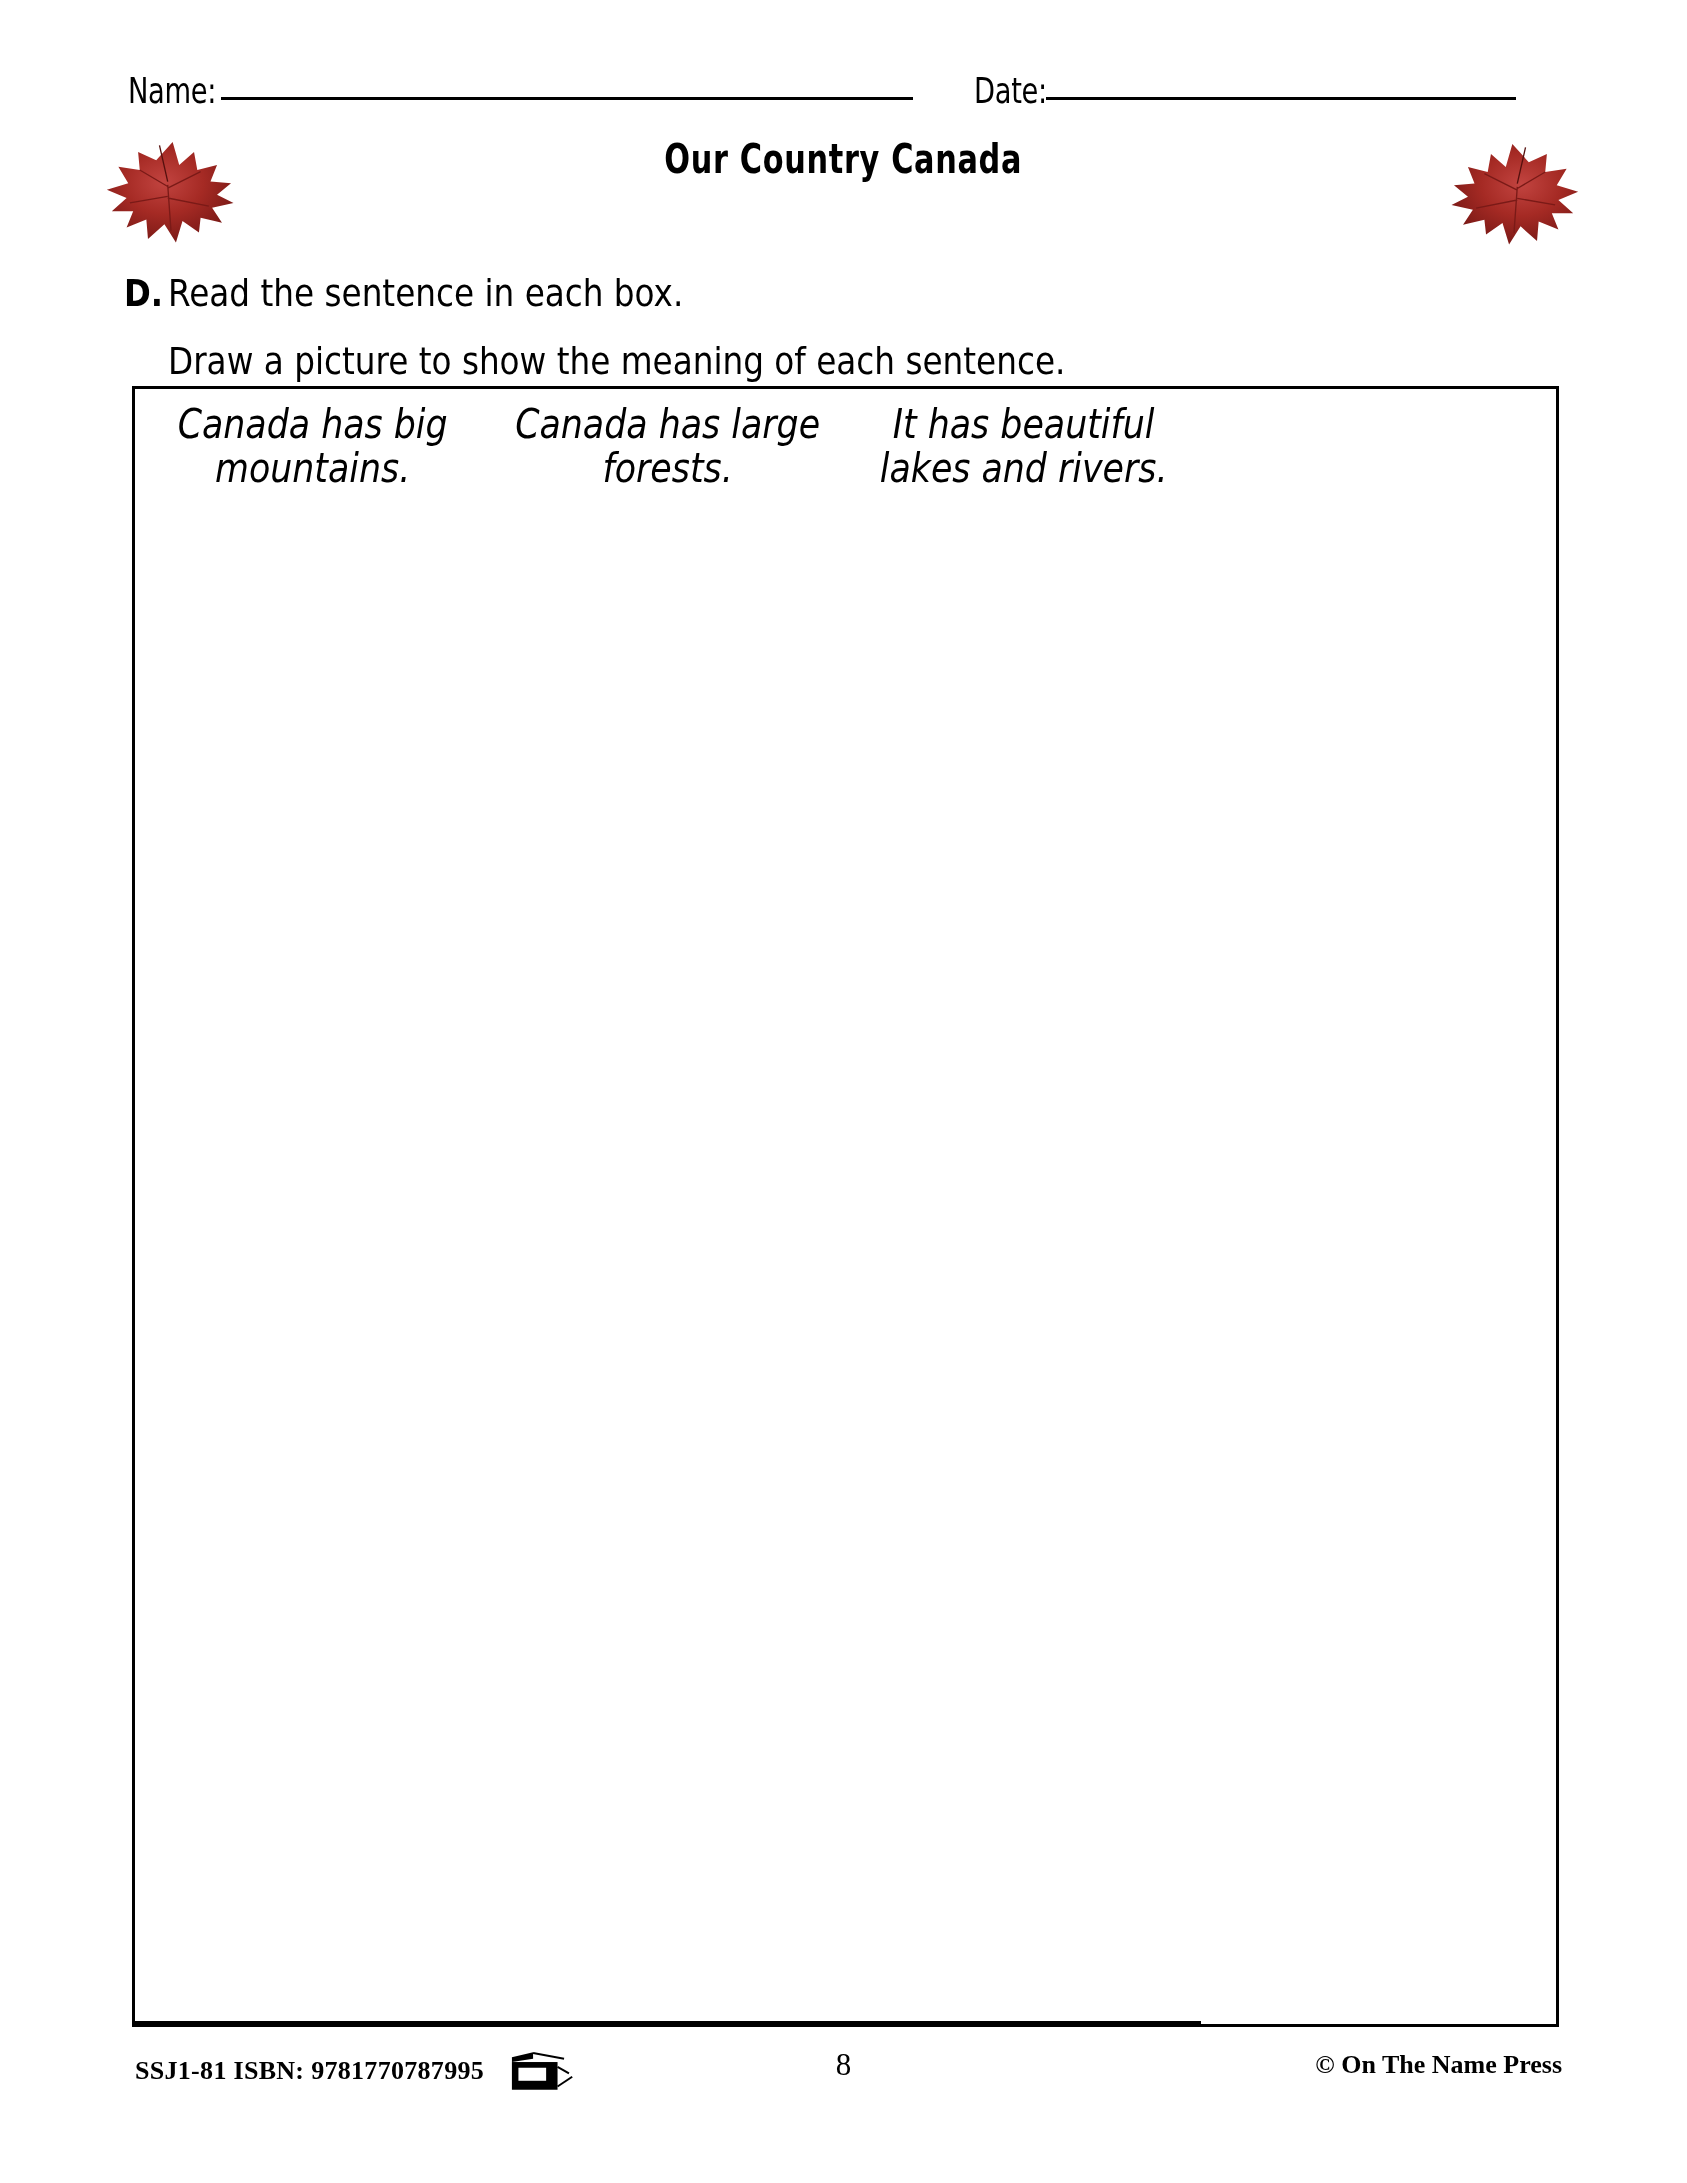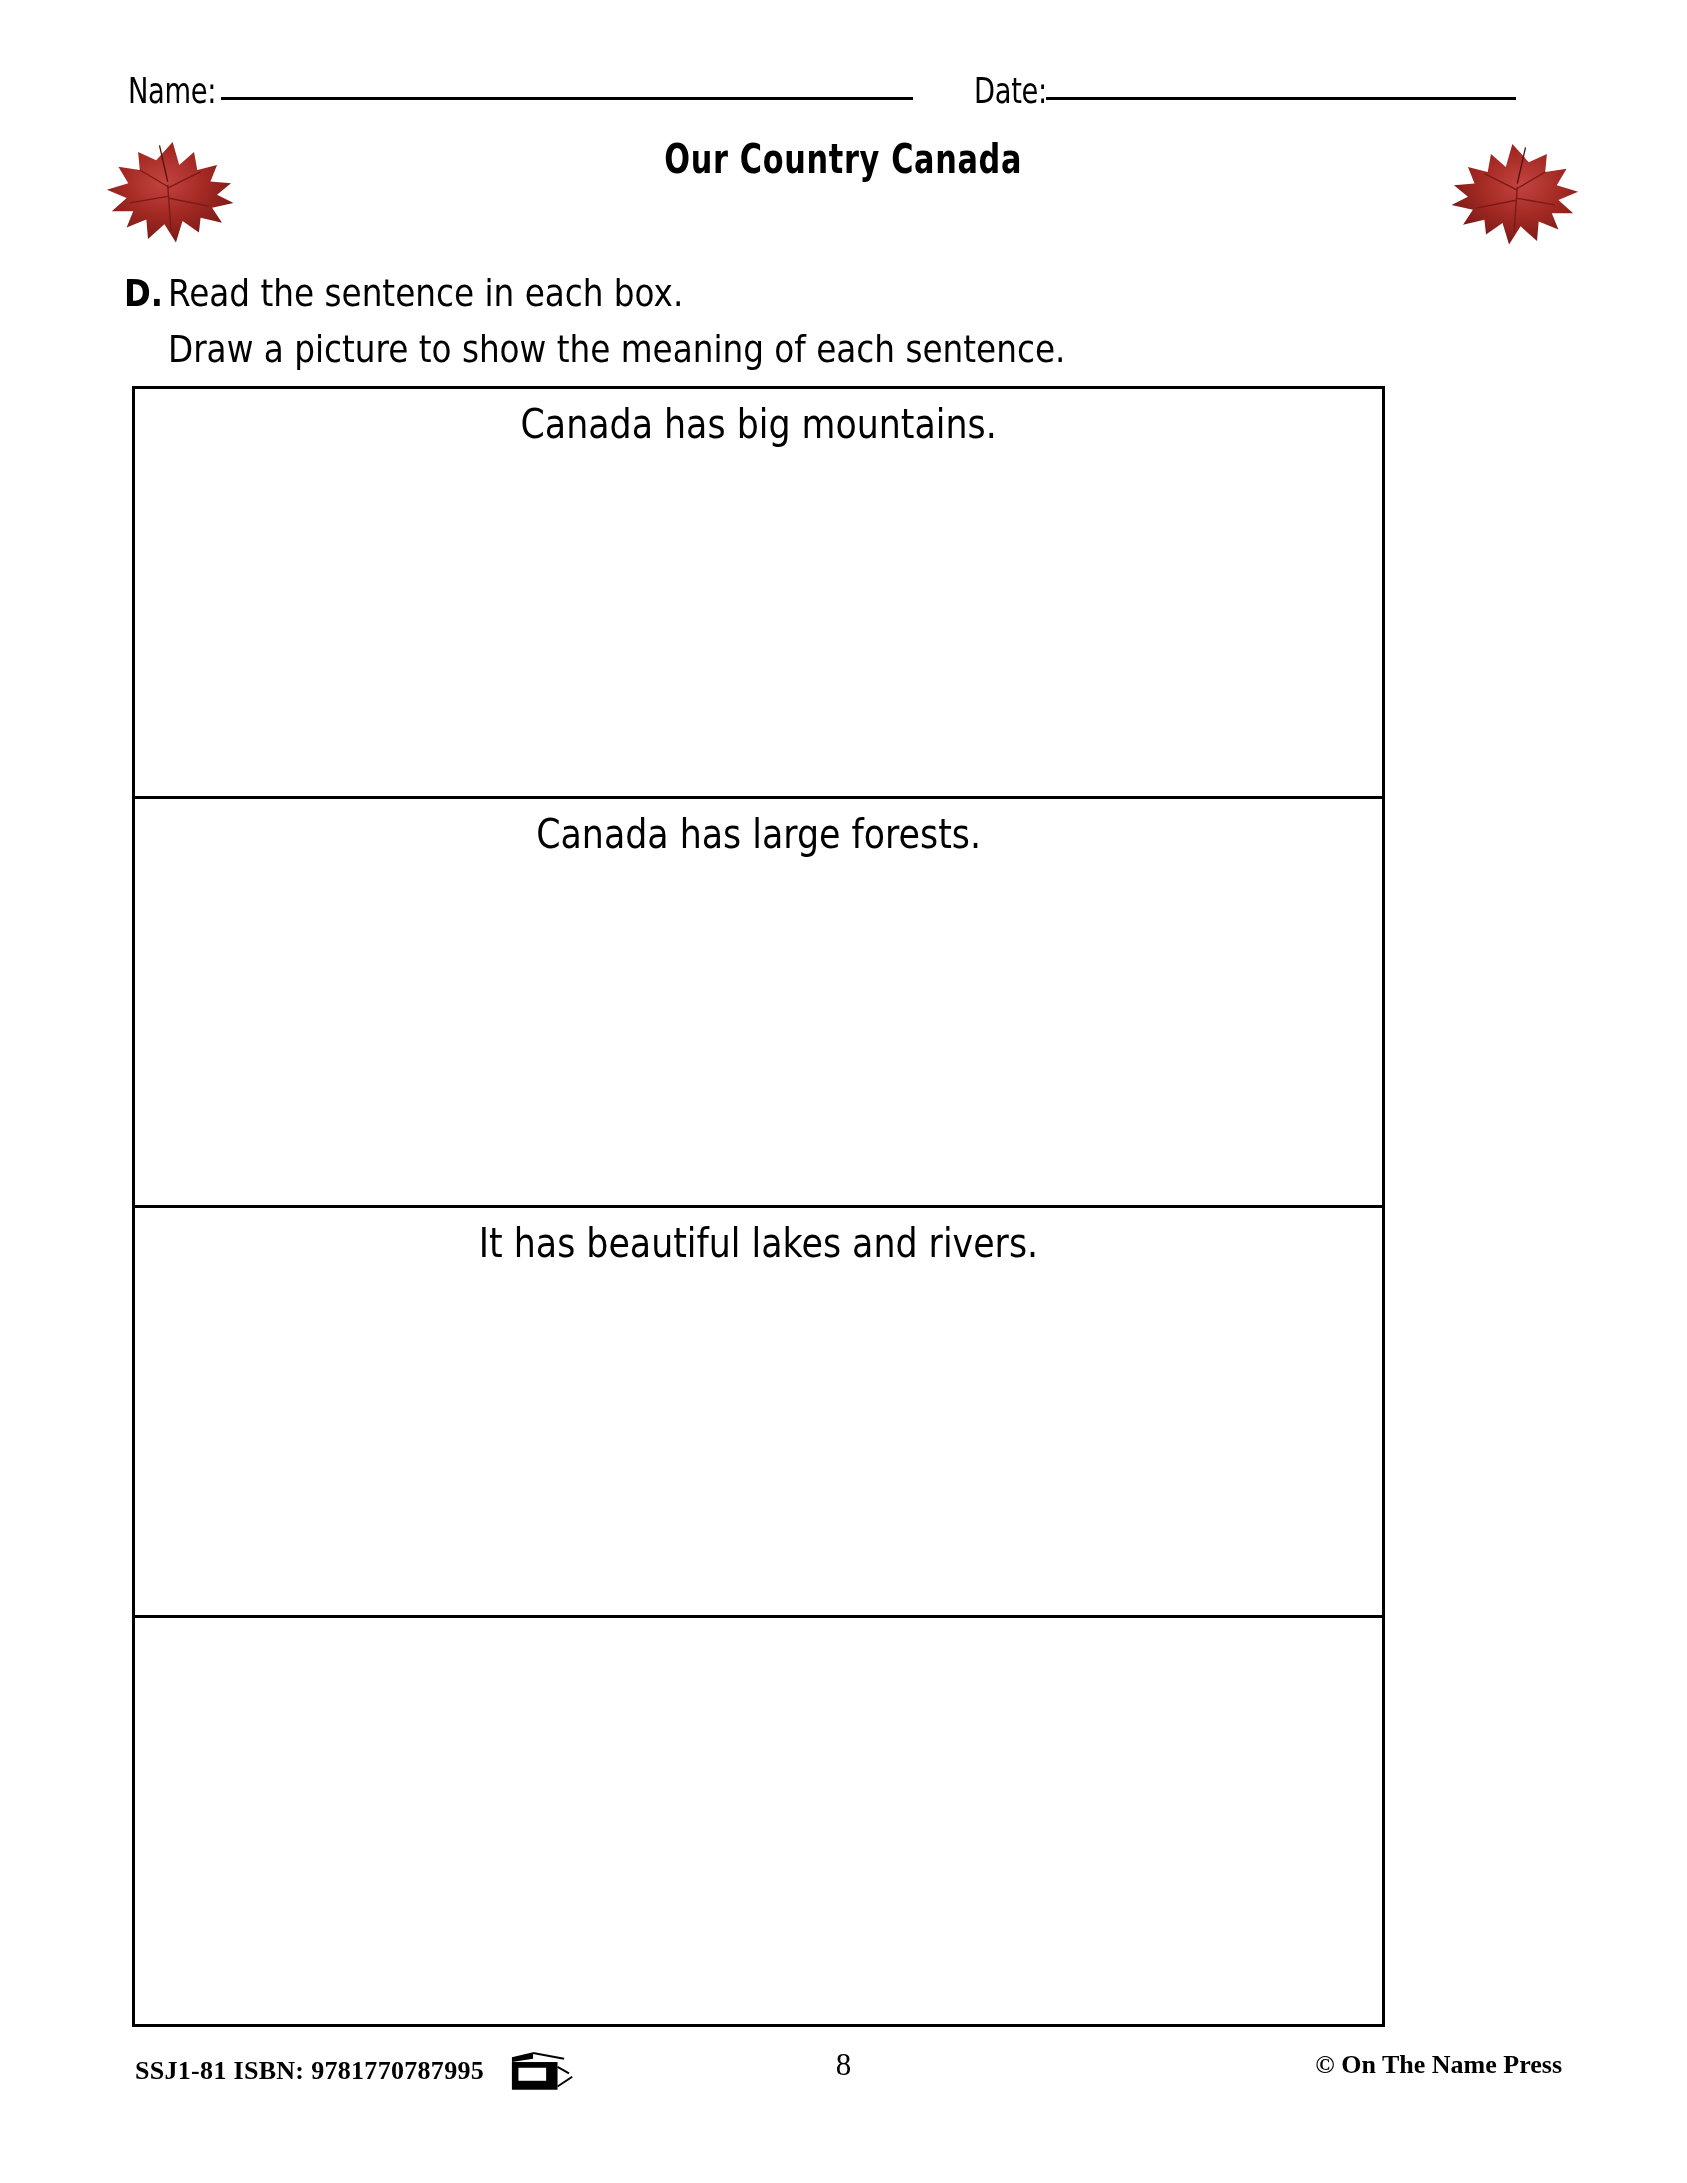--- a/index.html
+++ b/index.html
@@ -122,34 +122,35 @@
   }
 
   .instr-text {
     font-size: 38px;
     font-weight: 400;
     transform: scaleX(0.86);
     transform-origin: left;
     white-space: nowrap;
   }
 
-  .instr-line.second { margin-top: 13px; align-items: center; }
+  .instr-line.second { margin-top: 25px; align-items: center; }
   .instr-line.second .instr-marker { visibility: hidden; }
 
   
   .boxes {
     position: absolute;
     left: 132px;
     top: 386px;
-    width: 1253px;
+    width: 1427px;
     height: 1641px;
     border: 3.3px solid #000;
     box-sizing: border-box;
     display: flex;
-    flex-direction: column;
+    flex-direction: row;
+    font-style: italic;
   }
 
   .box-cell {
     flex: 1 1 0;
     border-bottom: 3.3px solid #000;
     box-sizing: border-box;
     position: relative;
     background: #ffffff;
   }
   .box-cell:last-child { border-bottom: none; }

